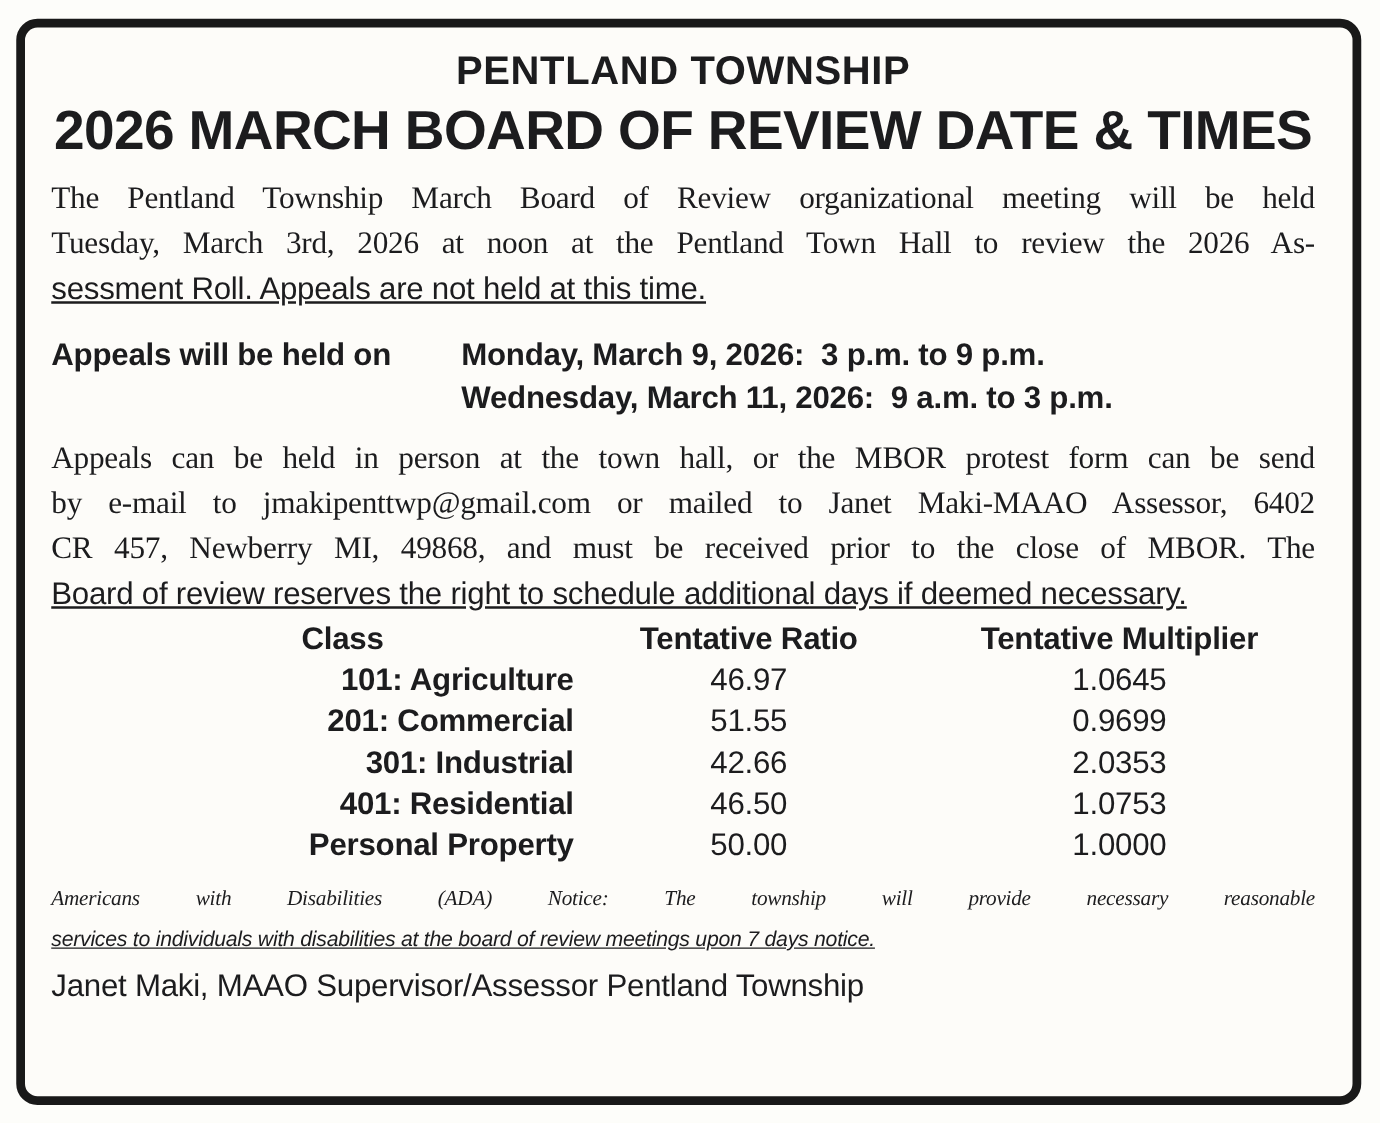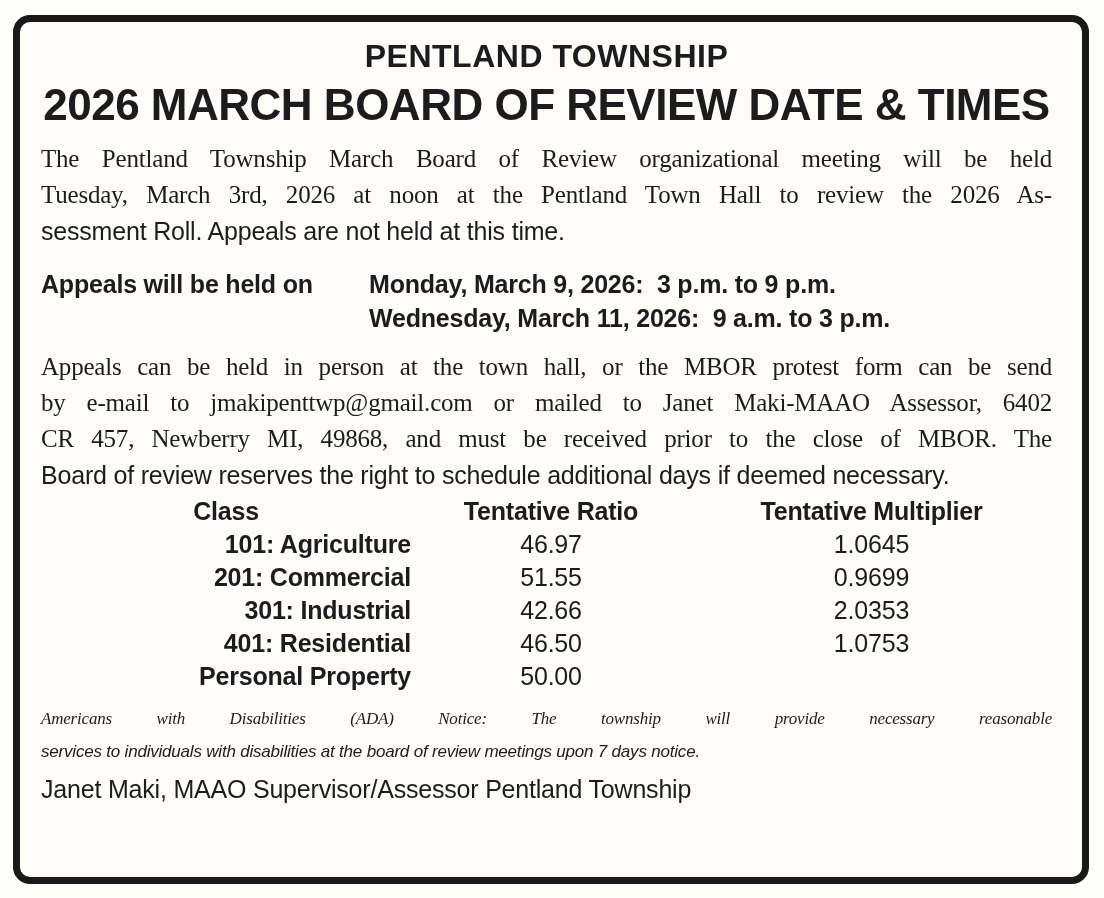--- a/index.html
+++ b/index.html
@@ -47,21 +47,21 @@
   .para {
     margin-top: 10px;
     font-size: 25px;
     line-height: 36px;
     letter-spacing: -0.2px;
   }
 
   
   .jl { text-align: justify; text-align-last: justify; font-family: Liberation Serif, serif; }
   
-  .ll { text-align: left; }
+  .ll { text-align: left; text-decoration: underline; }
 
   .appeals {
     margin-top: 18px;
     display: flex;
     align-items: flex-start;
     font-size: 25px;
     line-height: 34px;
     font-weight: bold;
     letter-spacing: -0.2px;
   }
@@ -70,20 +70,21 @@
   .session { white-space: pre; }
 
   .para3 { margin-top: 14px; }
   .para4 { margin-top: 12px; }
 
   .ratio-table {
     margin-top: 2px;
     font-size: 25px;
     line-height: 33px;
     letter-spacing: -0.2px;
+    margin-left: 48px;
   }
   .trow {
     display: grid;
     grid-template-columns: 370px 280px 1fr;
   }
   .trow .c1 { text-align: right; font-weight: bold; }
   .trow .c2, .trow .c3 { text-align: center; }
   .thead .c1, .thead .c2, .thead .c3 { font-weight: bold; text-align: center; }
 
   .ada {
@@ -153,20 +154,21 @@
       <div class="c3">2.0353</div>
     </div>
     <div class="trow">
       <div class="c1">401: Residential</div>
       <div class="c2">46.50</div>
       <div class="c3">1.0753</div>
     </div>
     <div class="trow">
       <div class="c1">Personal Property</div>
       <div class="c2">50.00</div>
+      <div class="c3">1.0000</div>
     </div>
   </div>
 
   <div class="ada">
     <div class="jl">Americans with Disabilities (ADA) Notice: The township will provide necessary reasonable</div>
     <div class="ll">services to individuals with disabilities at the board of review meetings upon 7 days notice.</div>
   </div>
 
   <div class="signature">Janet Maki, MAAO Supervisor/Assessor Pentland Township</div>
 

